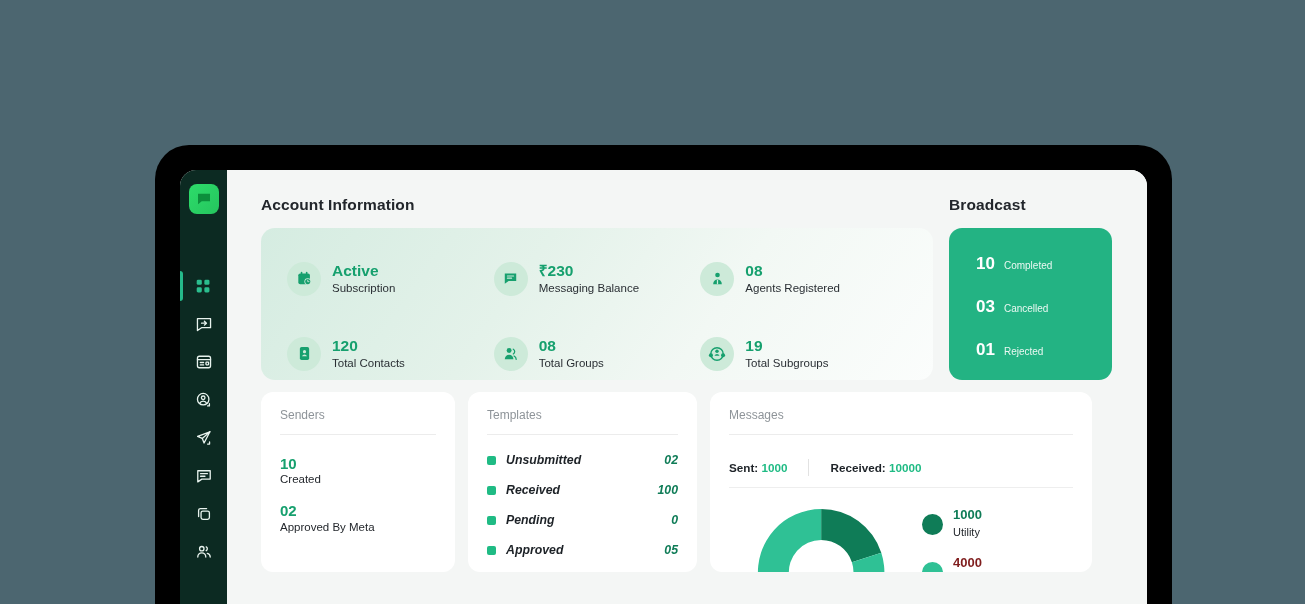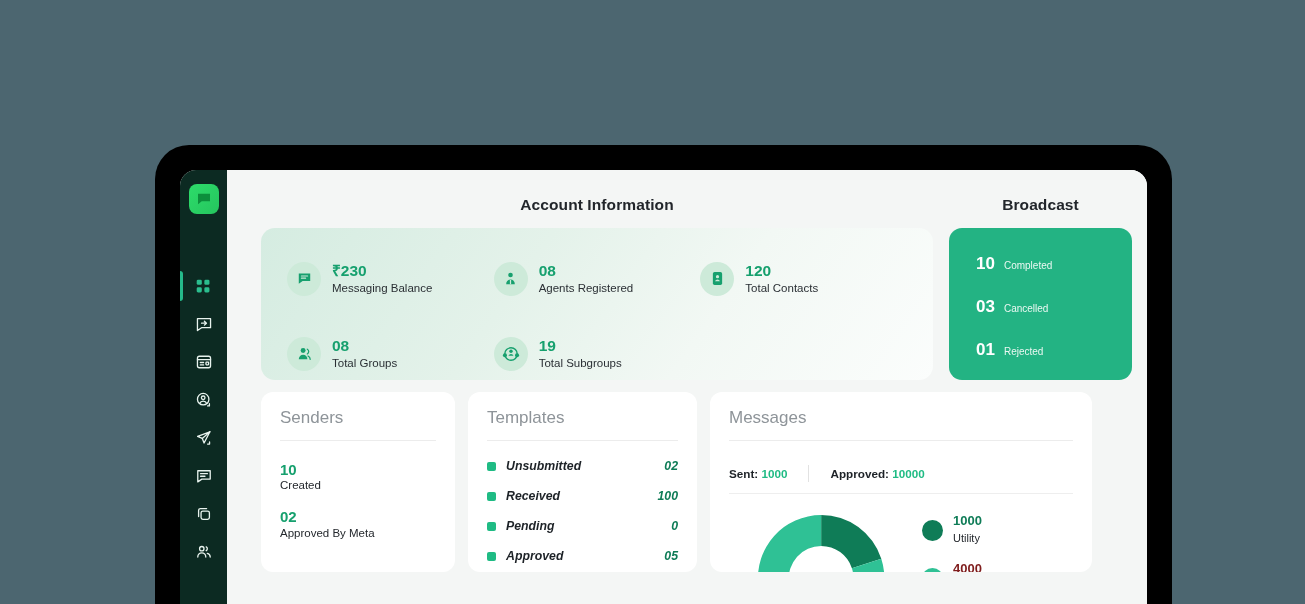--- a/index.html
+++ b/index.html
@@ -54,21 +54,21 @@
   .nav-item.active .dotgrid rect{ fill:#2bbd8e; }
 
   
   #content{
     flex:1; height:100%;
     padding:26px 0 0 34px;
     background:#f4f6f5;
     overflow:hidden;
   }
   .section-title{
-    font-size:15.5px; color:#22262b; letter-spacing:.1px;text-align:center;
+    font-size:15.5px; color:#22262b; letter-spacing:.1px;
   }
 
   .top-row{ display:flex; gap:16px; margin-top:0; }
 
   
   .acct-col{ width:672px; }
   .acct-card{
     margin-top:14px;
     height:152px;
     border-radius:14px;
@@ -80,42 +80,42 @@
   .stat{ display:flex; align-items:center; gap:11px; }
   .stat-ico{
     width:34px; height:34px; flex:0 0 34px; border-radius:50%;
     background:#cdead9; display:flex; align-items:center; justify-content:center;
   }
   .stat-ico svg{ display:block; }
   .stat-val{ font-size:15.5px; font-weight:bold; color:#16a06e; line-height:1.12; }
   .stat-lbl{ font-size:11.5px; color:#2a2f34; line-height:1.25; margin-top:1px; }
 
   
-  .bcast-col{ width:183px; }
+  .bcast-col{ width:163px; }
   .bcast-card{
     margin-top:14px; height:152px;
     border-radius:13px; background:#23b383;
     padding:26px 0 0 0;
     display:flex; flex-direction:column; gap:23px;
   }
   .bcast-row{ display:flex; align-items:baseline; gap:9px; padding-left:27px; }
   .bcast-num{ font-size:17px; font-weight:bold; color:#ffffff; }
   .bcast-lbl{ font-size:10px; color:#eaf8f2; }
 
   
   .insights-title{ margin-top:22px; font-size:15.5px; color:#22262b; }
   .panels{ display:flex; gap:13px; margin-top:12px; }
   .panel{
     background:#ffffff; border-radius:12px;
     height:180px; padding:16px 19px 0 19px; overflow:hidden;
   }
   .panel-senders{ width:194px; }
   .panel-templates{ width:229px; }
   .panel-messages{ width:382px; }
-  .panel-head{ font-size:17px; color:#8e9499; }
+  .panel-head{ font-size:12px; color:#8e9499; }
   .panel-rule{ height:1px; background:#ececec; margin:12px 0 0 0; }
 
   .sender-block{ margin-top:20px; }
   .sender-num{ font-size:15px; font-weight:bold; color:#16a06e; line-height:1.15; }
   .sender-lbl{ font-size:11.5px; color:#24282d; margin-top:1px; }
   .sender-block + .sender-block{ margin-top:17px; }
 
   .tpl-list{ margin-top:18px; }
   .tpl-row{ display:flex; align-items:center; margin-bottom:16px;font-style:italic; }
   .tpl-dot{ width:9px; height:9px; border-radius:2px; background:#1fbb84; flex:0 0 9px; }
@@ -221,20 +221,36 @@
 
     <main id="content">
 
       <div class="top-row">
 
         <section class="acct-col">
           <h2 class="section-title">Account Information</h2>
 
           <div class="acct-card">
 
+            <div class="stat">
+              <span class="stat-ico">
+                <svg width="17" height="17" viewBox="0 0 22 22">
+                  <rect x="3" y="4.4" width="15" height="14" rx="2.4" fill="#17a06e"></rect>
+                  <rect x="6.2" y="2.2" width="2" height="4" rx="1" fill="#17a06e"></rect>
+                  <rect x="12.8" y="2.2" width="2" height="4" rx="1" fill="#17a06e"></rect>
+                  <circle cx="15.2" cy="15" r="4.4" fill="#cdead9"></circle>
+                  <circle cx="15.2" cy="15" r="3.3" fill="#17a06e"></circle>
+                  <path d="M15.2 13.1v2h1.6" stroke="#cdead9" stroke-width="1.1" fill="none" stroke-linecap="round"></path>
+                </svg>
+              </span>
+              <span>
+                <span class="stat-val">Active</span>
+                <span class="stat-lbl" style="display:block">Subscription</span>
+              </span>
+            </div>
 
             <div class="stat">
               <span class="stat-ico">
                 <svg width="17" height="17" viewBox="0 0 22 22">
                   <path d="M3.6 4.4h14.8v9.8H8.6L3.6 17.8z" fill="#17a06e"></path>
                   <path d="M7 7.8h8M7 10.6h5.4" stroke="#cdead9" stroke-width="1.5" stroke-linecap="round"></path>
                 </svg>
               </span>
               <span>
                 <span class="stat-val">₹230</span>
@@ -370,21 +386,21 @@
         <div class="panel panel-messages">
           <div class="panel-head">Messages</div>
           <div class="panel-rule"></div>
           <div class="msg-stats">
             <span class="msg-stat">
               <span>Sent:</span>
               <b>1000</b>
             </span>
             <span class="msg-sep"></span>
             <span class="msg-stat">
-              <span>Approved:</span>
+              <span>Received:</span>
               <b>10000</b>
             </span>
           </div>
           <div class="msg-rule"></div>
 
           <div class="chart-area">
             <div class="donut-wrap">
               <svg id="donut-svg" width="185" height="130" viewBox="0 0 185 185">
                   <path d="M92 10 A90 90 0 0 1 177.59508646656383 72.18847050625473 L135.74859974957707 85.78521825875242 A46 46 0 0 0 92 54 Z" fill="#0f7c57"></path>
                   <path d="M177.59508646656383 72.18847050625473 A90 90 0 1 1 91.99999999999999 10 L91.99999999999999 54 A46 46 0 1 0 135.74859974957707 85.78521825875242 Z" fill="#2fc195"></path>

